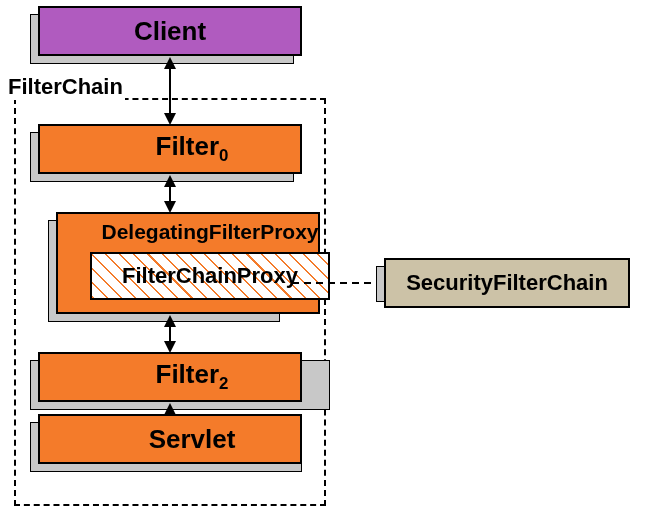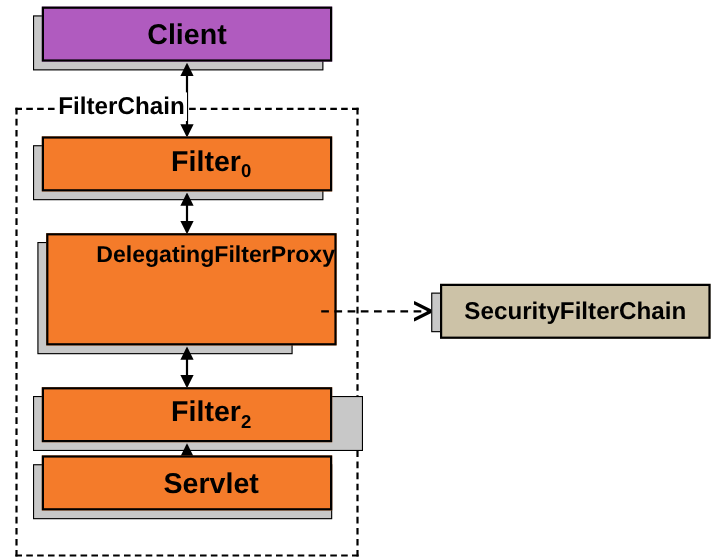--- a/index.html
+++ b/index.html
@@ -77,40 +77,43 @@
       <path d="M0,2 L6,5 L0,8 Z" fill="#000"></path>
     </marker>
     <marker id="ah1r" markerWidth="10" markerHeight="10" refX="1" refY="5" orient="auto">
       <path d="M6,2 L0,5 L6,8 Z" fill="#000"></path>
     </marker>
   </defs>
   <line x1="5" y1="3" x2="5" y2="67" stroke="#000" stroke-width="2" marker-start="url(#ah1r)" marker-end="url(#ah1)"></line>
 </svg>
 
 <div class="filter-chain-container" style="left:14px; top:98px; width:312px; height:408px;"></div>
-<div class="filter-chain-label" style="left:6px; top:84px;margin-left:45px;">FilterChain</div>
+<div class="filter-chain-label" style="left:6px; top:74px;">FilterChain</div>
 
 <div class="box-wrapper" style="left:38px; top:124px; width:264px; height:50px;">
   <div class="shadow"></div>
   <div class="box orange" style="width:264px; height:50px; font-size:26px;">
     <span>
       <span>Filter</span><span class="sub">0</span>
     </span>
   </div>
 </div>
 
 <svg class="connector" style="left:165px; top:174px; width:20px; height:40px;">
   <line x1="5" y1="3" x2="5" y2="37" stroke="#000" stroke-width="2" marker-start="url(#ah1r)" marker-end="url(#ah1)"></line>
 </svg>
 
-<div class="box-wrapper" style="left:42px; top:212px; width:232px; height:102px;">
+<div class="box-wrapper" style="left:56px; top:212px; width:232px; height:102px;">
   <div class="shadow"></div>
   <div class="box orange" style="width:264px; height:102px; flex-direction:column; justify-content:flex-start; padding-top:6px; font-size:21px;">
     <span>DelegatingFilterProxy</span>
 
+    <div class="box hatched" style="width:240px; height:48px; margin-top:8px; font-size:22px; border-width:2.5px;">
+      <span>FilterChainProxy</span>
+    </div>
   </div>
 </div>
 
 <svg class="connector" style="left:165px; top:314px; width:20px; height:40px;">
   <line x1="5" y1="3" x2="5" y2="37" stroke="#000" stroke-width="2" marker-start="url(#ah1r)" marker-end="url(#ah1)"></line>
 </svg>
 
 <div class="box-wrapper" style="left:38px; top:352px; width:300px; height:50px;">
   <div class="shadow"></div>
   <div class="box orange" style="width:264px; height:50px; font-size:26px;">
@@ -133,18 +136,18 @@
 
 <svg class="connector" style="left:292px; top:275px; width:108px; height:20px;">
   <defs>
     <marker id="ahopen" markerWidth="12" markerHeight="12" refX="8" refY="5" orient="auto">
       <path d="M0,1 L8,5 L0,9" fill="none" stroke="#000" stroke-width="1.5"></path>
     </marker>
   </defs>
   <line x1="0" y1="8" x2="100" y2="8" stroke="#000" stroke-width="2" stroke-dasharray="7,5" marker-end="url(#ahopen)"></line>
 </svg>
 
-<div class="box-wrapper" style="left:400px; top:258px; width:246px; height:36px;">
+<div class="box-wrapper" style="left:384px; top:258px; width:246px; height:36px;">
   <div class="shadow"></div>
   <div class="box beige" style="width:246px; height:50px; font-size:22px;">
     <span>SecurityFilterChain</span>
   </div>
 </div>
 
 </body></html>

